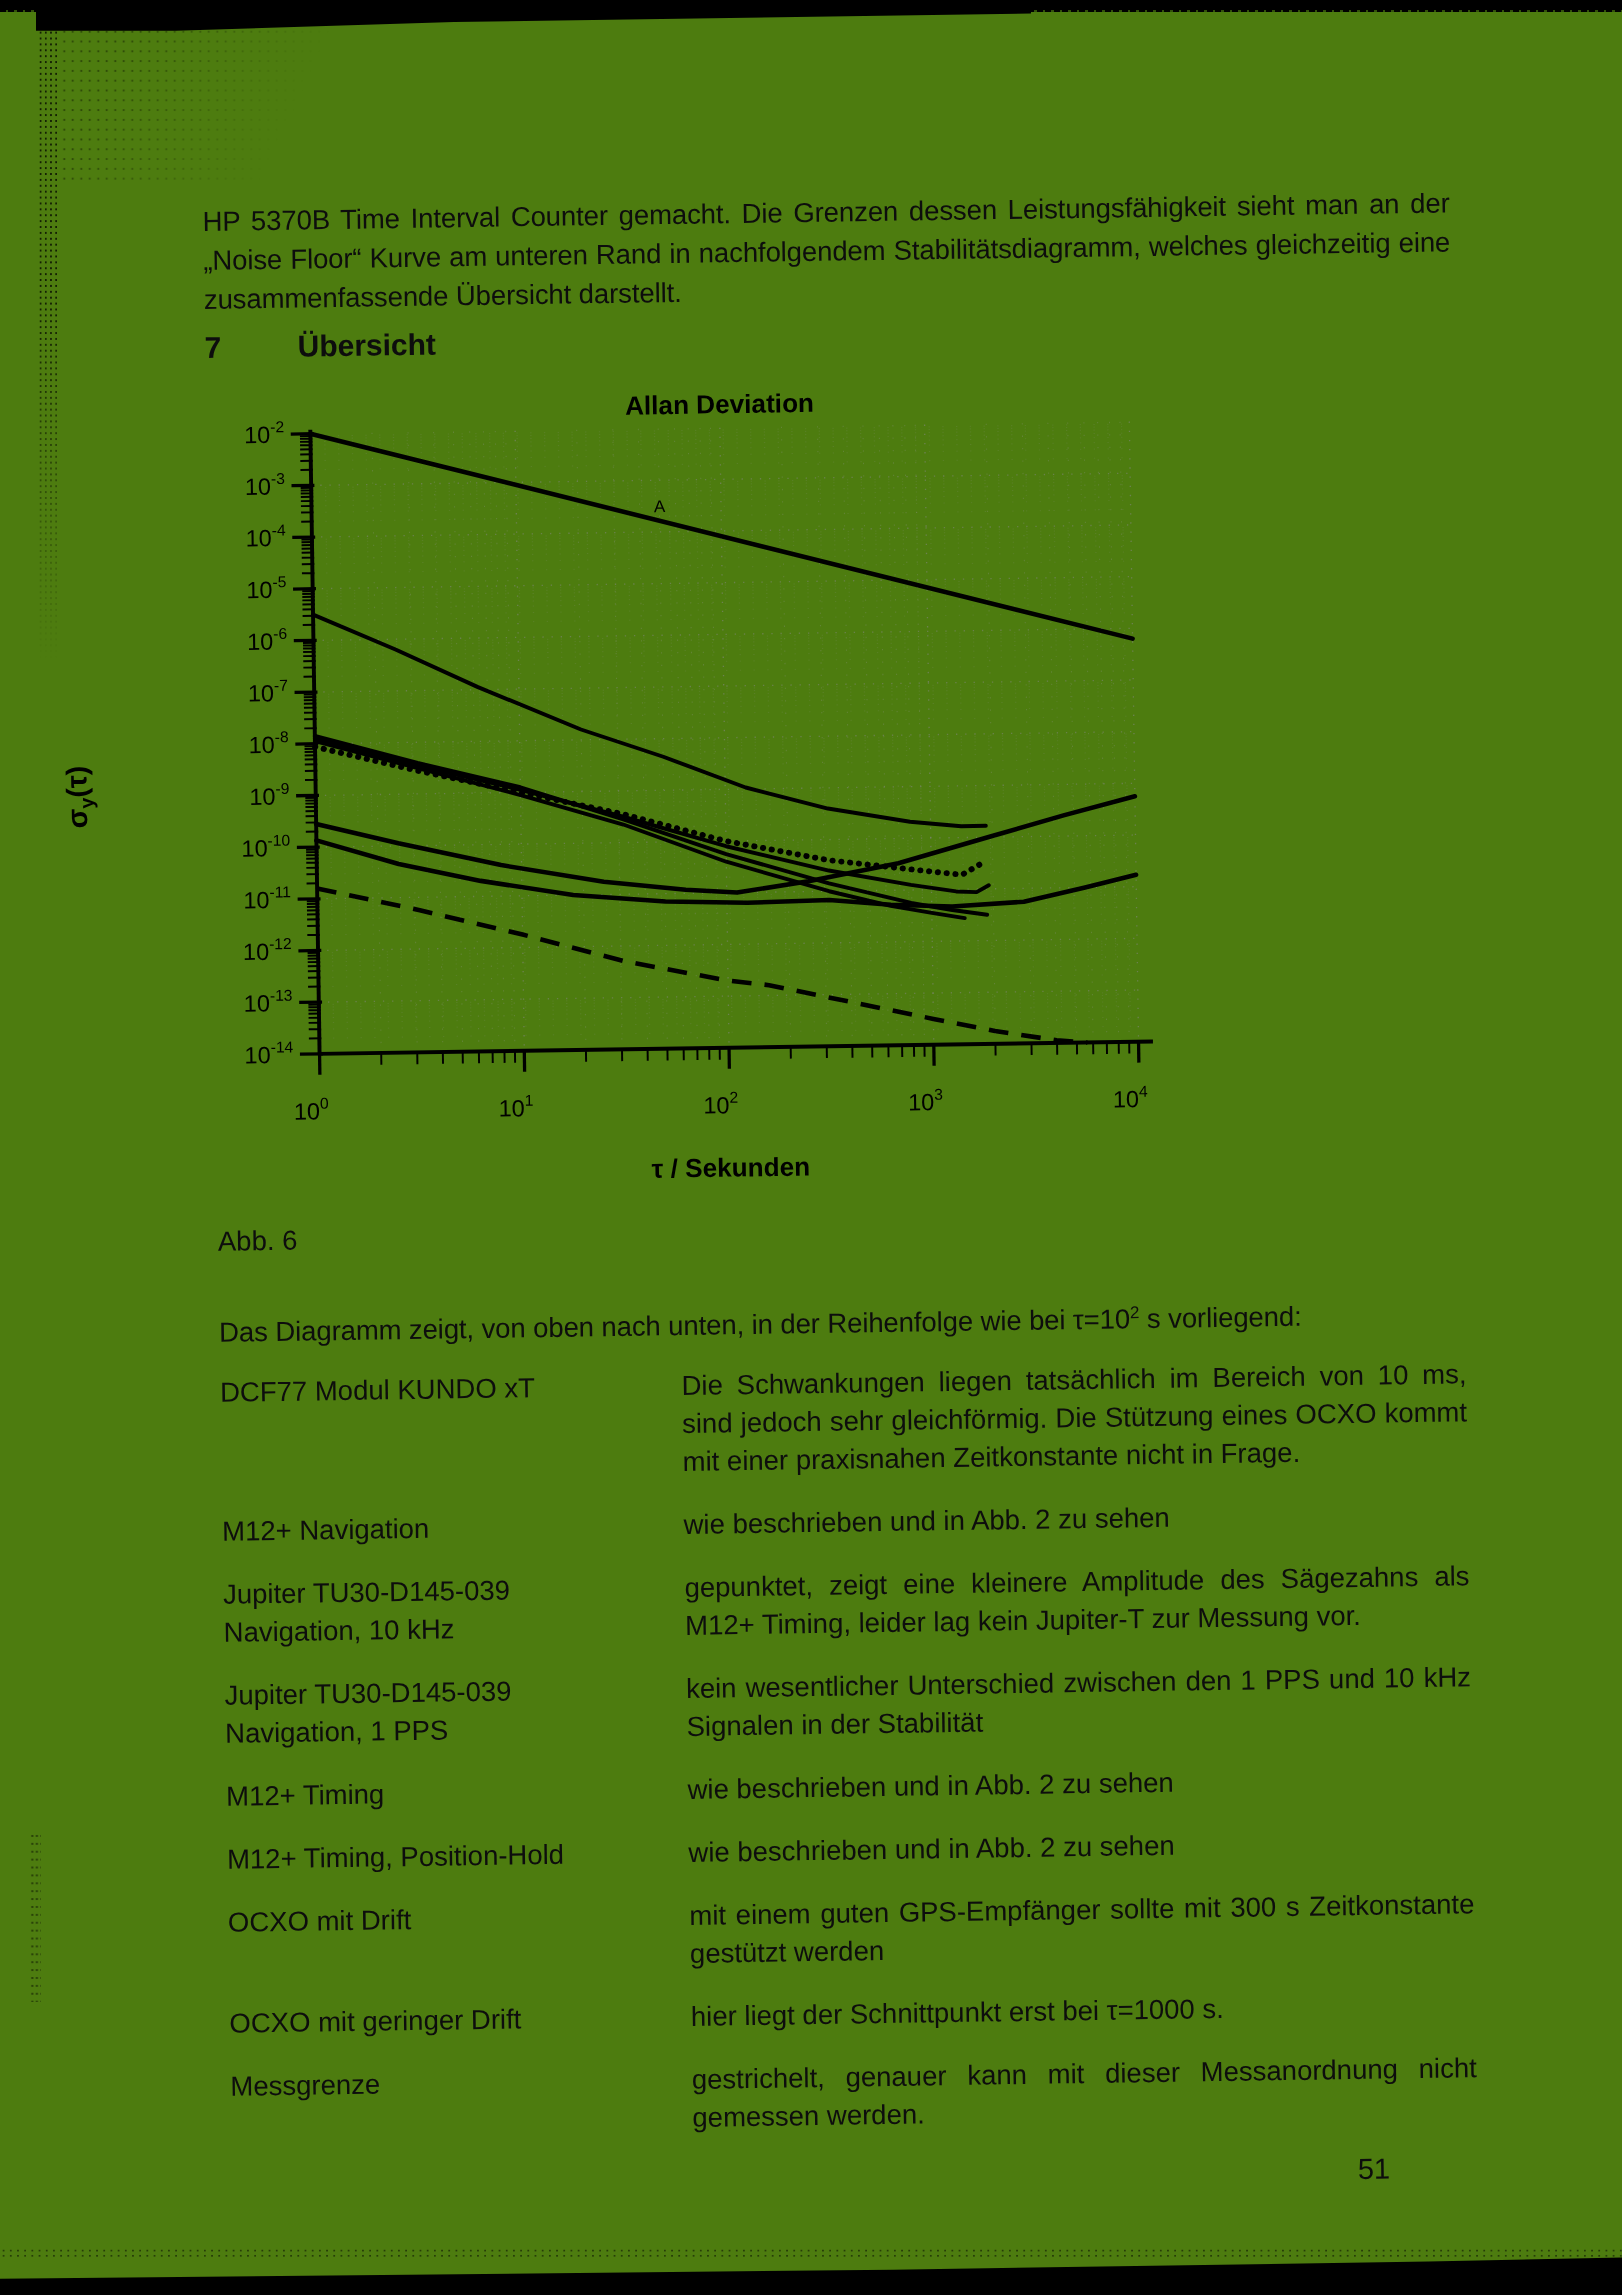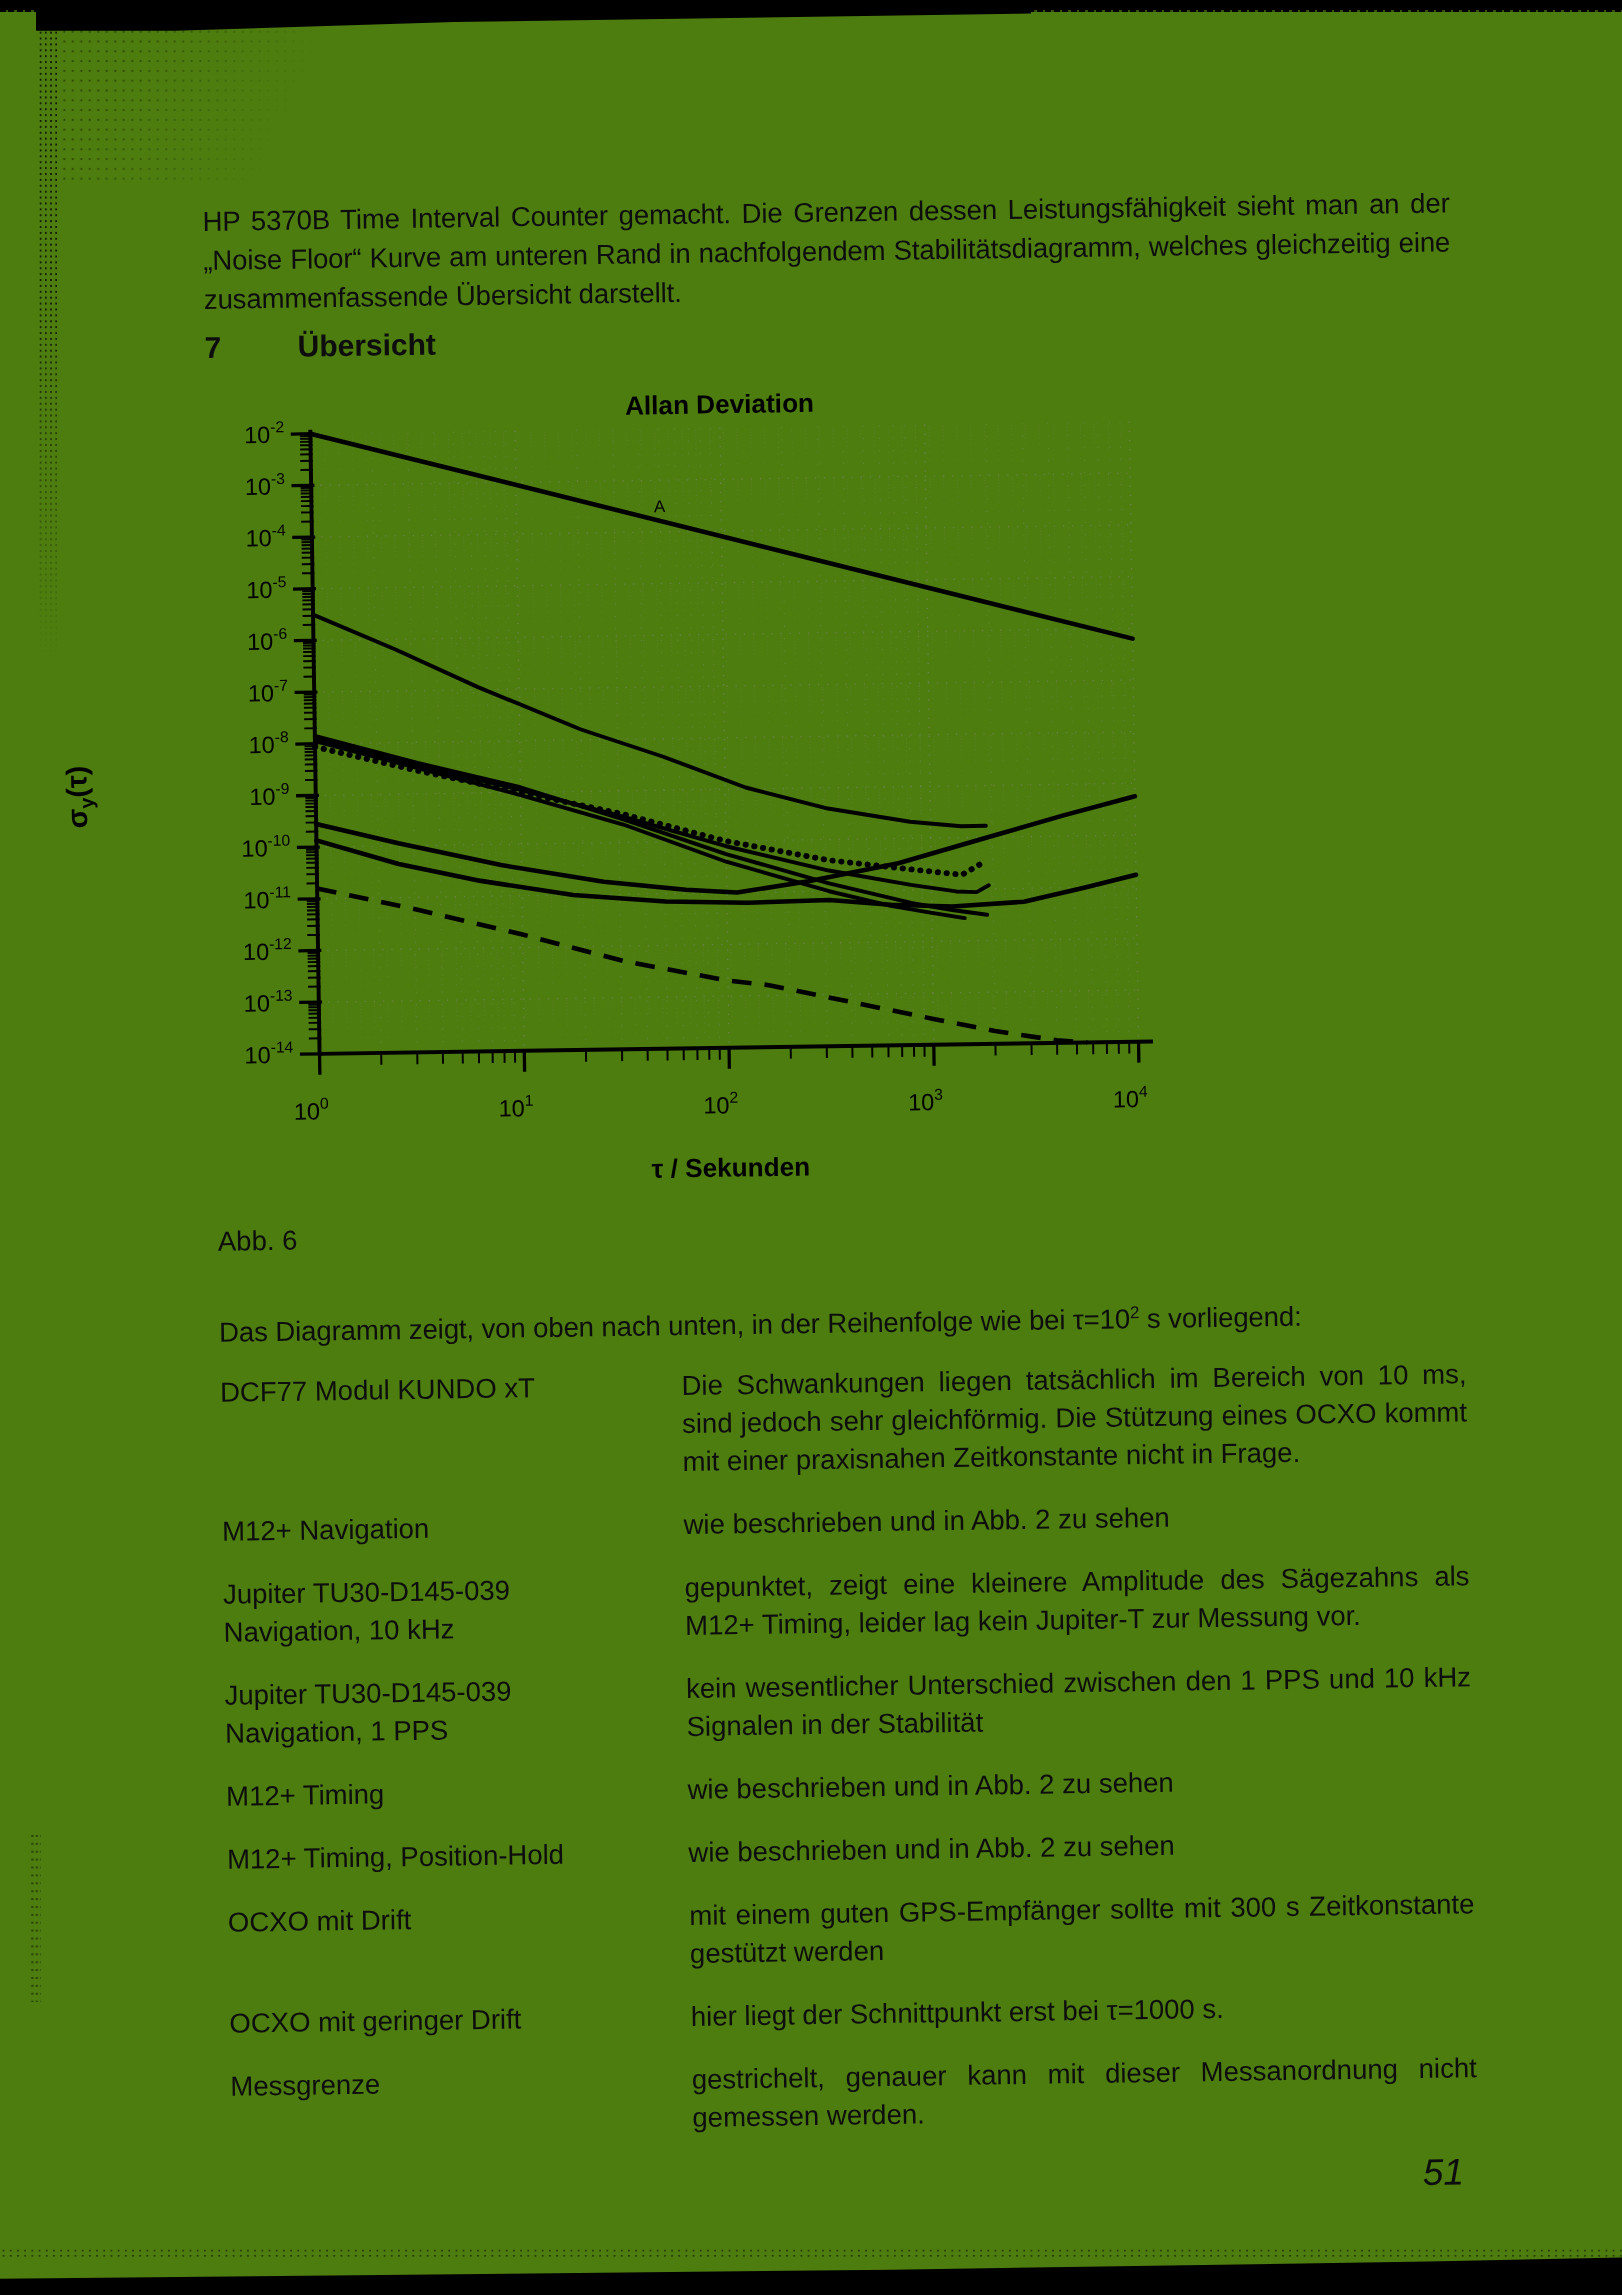--- a/index.html
+++ b/index.html
@@ -42,21 +42,21 @@
   .chart-wrap{position:absolute;left:13px;top:387px;width:1243px;height:818px;}
 
   .figcaption{position:absolute;left:216px;top:1217px;font-size:27.5px;}
 
   .dl{position:absolute;left:216px;top:1365px;width:1247px;display:grid;
     grid-template-columns:455px 785px;column-gap:6.5px;row-gap:25px;
     font-size:27.5px;line-height:38px;}
   .dl .term{padding-right:26px;}
   .dl .desc{text-align:justify;}
 
-  .pageno{position:absolute;left:1407px;top:2161px;font-size:37px;font-style:italic;}
+  .pageno{position:absolute;left:1342px;top:2161px;font-size:29px;}
 </style>
 </head>
 <body>
 
 <div class="page">
 
   <div class="artifact top-bar"></div>
   <div class="artifact top-bar2"></div>
   <div class="artifact top-wedge"></div>
   <div class="artifact speckle speckle-left"></div>

